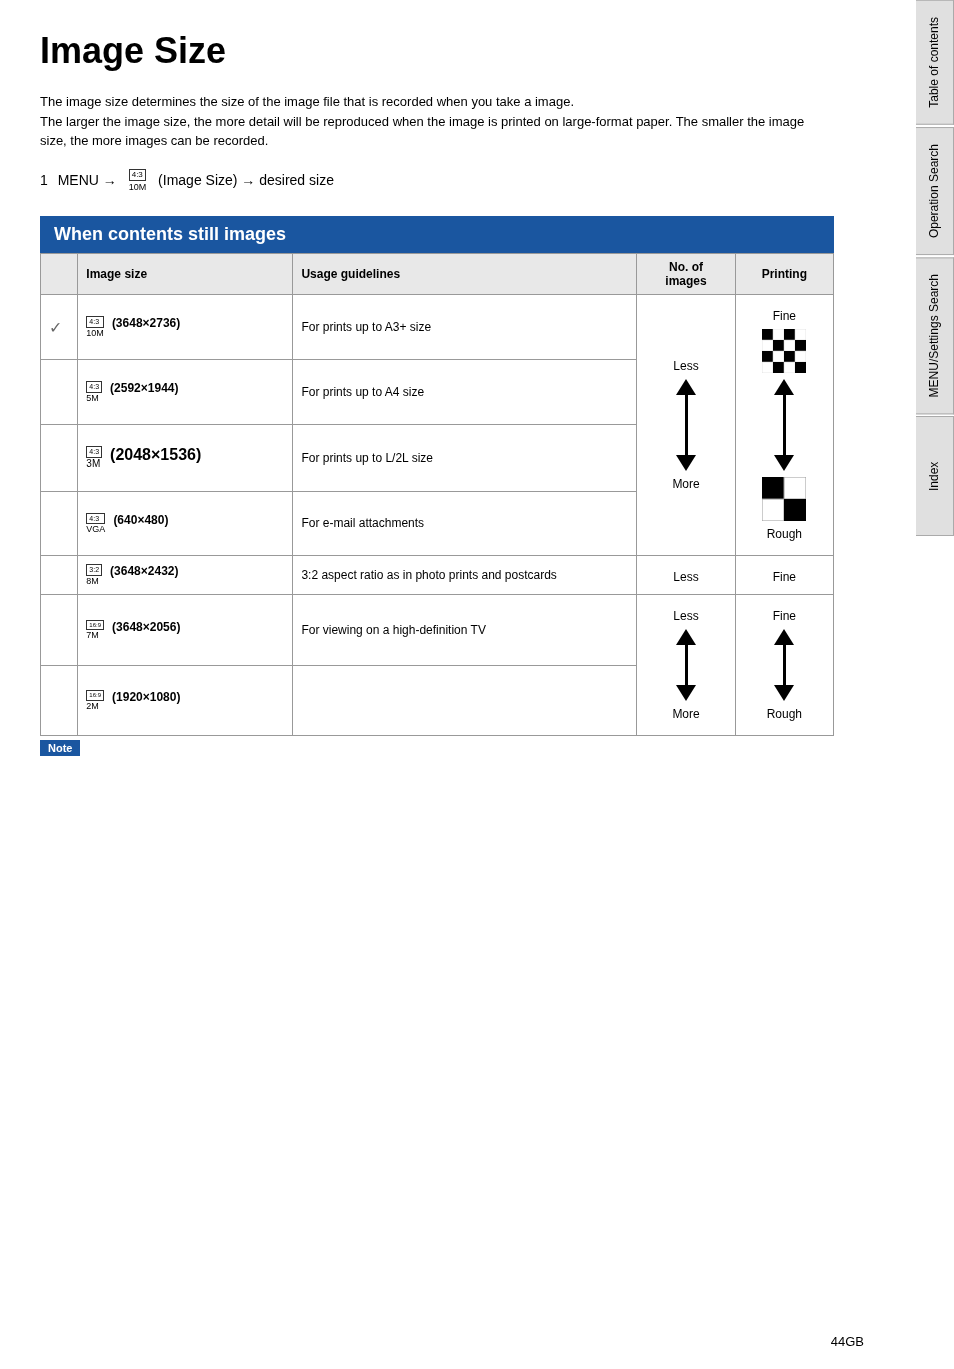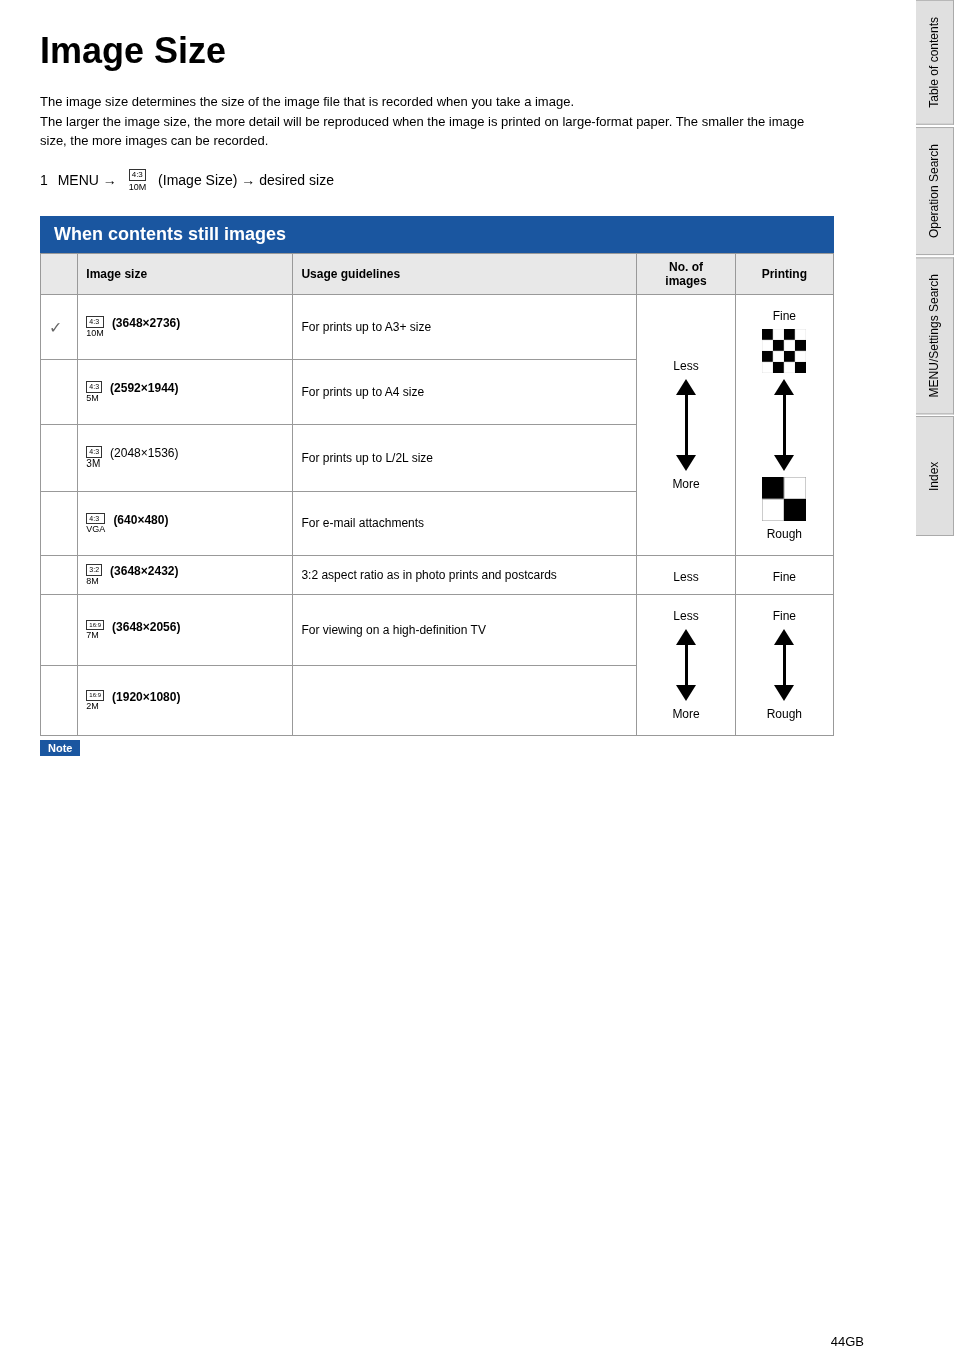--- a/index.html
+++ b/index.html
@@ -354,21 +354,21 @@
       </tr>
 
       <tr>
         <td></td>
         <td>
           <div class="size-cell">
             <div class="size-info">
               <span class="icon-box" style="font-size:7px;">4:3</span>
               <span style="font-size:10px;">3M</span>
             </div>
-            <span class="size-label" style="font-size:12px; font-weight:normal;">(2048×1536)</span>
+            <span class="size-label" style="font-size:16px; font-weight:bold;">(2048×1536)</span>
           </div>
         </td>
         <td>For prints up to L/2L size</td>
       </tr>
 
       <tr>
         <td></td>
         <td>
           <div class="size-cell">
             <div class="size-info">

